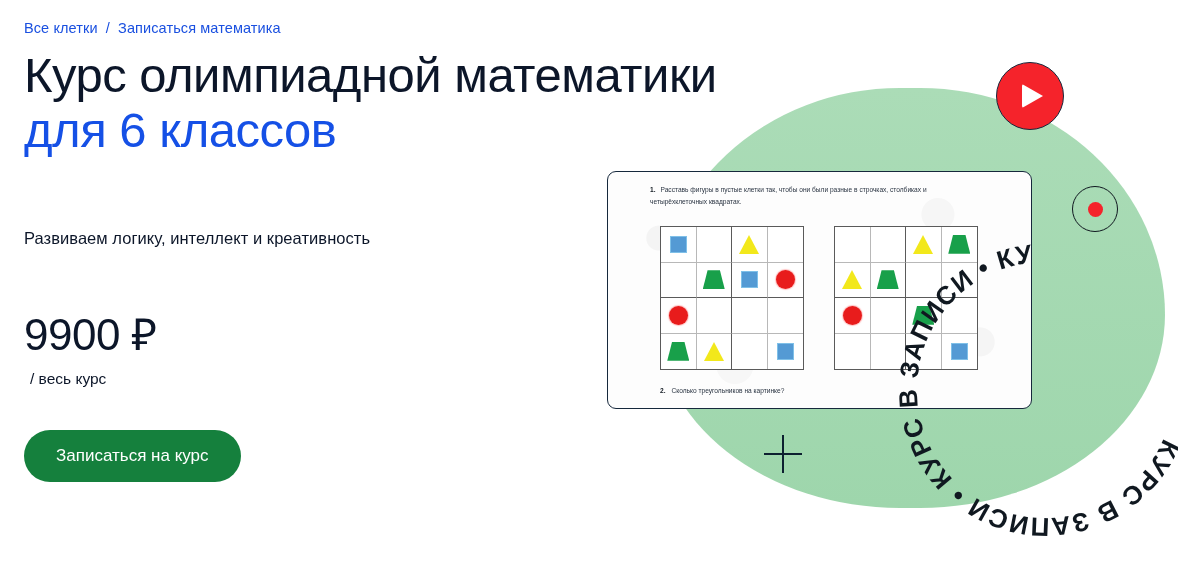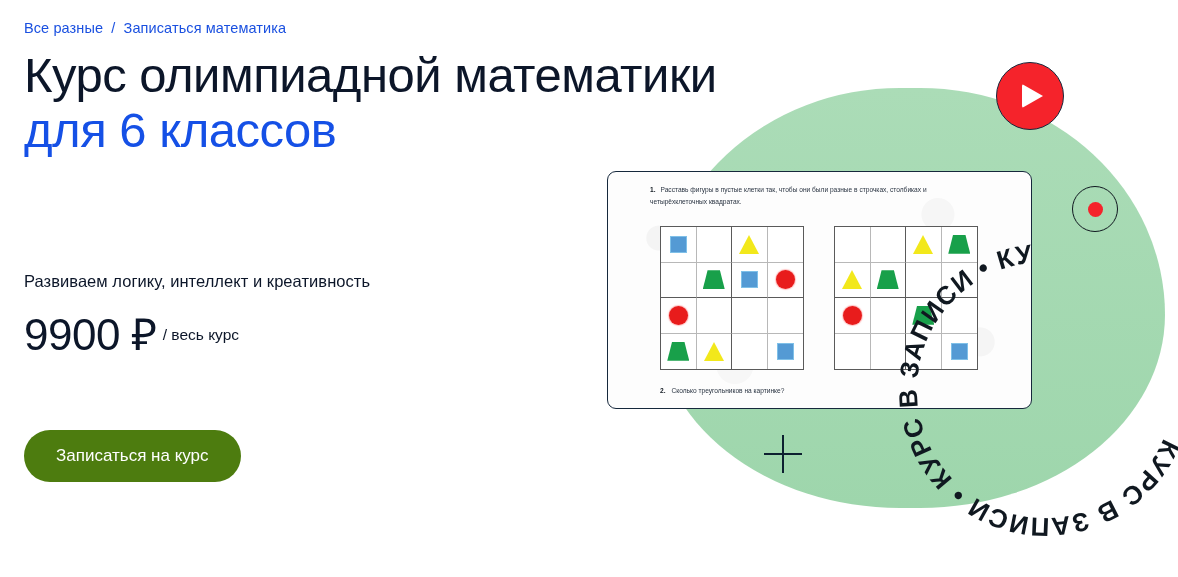--- a/index.html
+++ b/index.html
@@ -25,39 +25,39 @@
   .hero-title {
     position: absolute; left: 0; top: 48px;
     font-size: 49px; line-height: 1.12; font-weight: 400;
     letter-spacing: -0.5px; white-space: nowrap;
   }
   .hero-title .line1 { color: #0c1629; display: block; text-align: right; }
   .hero-title .line2 { color: #1550e6; display: block; }
 
   .subtitle {
     position: absolute; left: 0; top: 229px;
-    font-size: 16.5px; color: #0c1629; letter-spacing: 0.05px; margin-top: 43px;
+    font-size: 16.5px; color: #0c1629; letter-spacing: 0.05px;
   }
 
   .price-row {
     position: absolute; left: 0; top: 313px;
-    display: flex; align-items: flex-start;
+    display: flex; align-items: flex-start; flex-direction: column;
   }
   .price-amount {
     font-size: 44px; line-height: 1; color: #0c1629; letter-spacing: -0.5px;
     font-weight: 400;
   }
   .price-note {
     font-size: 15.5px; color: #0c1629; margin-left: 6px; margin-top: 13px;
     white-space: nowrap;
   }
 
   .cta-button {
     position: absolute; left: 0; top: 430px;
-    background: #4d7c0f; color: #ffffff;
+    background: #15803d; color: #ffffff;
     border: none; border-radius: 30px;
     padding: 0 32px; height: 52px;
     font-family: "Liberation Sans", sans-serif;
     font-size: 17px; cursor: pointer; white-space: nowrap;
   }
 
   
   .visual { position: absolute; left: 612px; top: 0; width: 566px; height: 577px; }
 
   .green-blob {
@@ -168,21 +168,21 @@
   }
 </style>
 </head>
 <body>
 
 <div id="root">
 
   <div class="left-col">
 
     <div class="breadcrumb">
-      <span class="crumb">Все разные</span>
+      <span class="crumb">Все клетки</span>
       <span class="sep">/</span>
       <span class="crumb">Записаться математика</span>
     </div>
 
     <h1 class="hero-title">
       <span class="line1">Курс олимпиадной математики</span>
       <span class="line2">для 6 классов</span>
     </h1>
 
     <div class="subtitle">Развиваем логику, интеллект и креативность</div>

